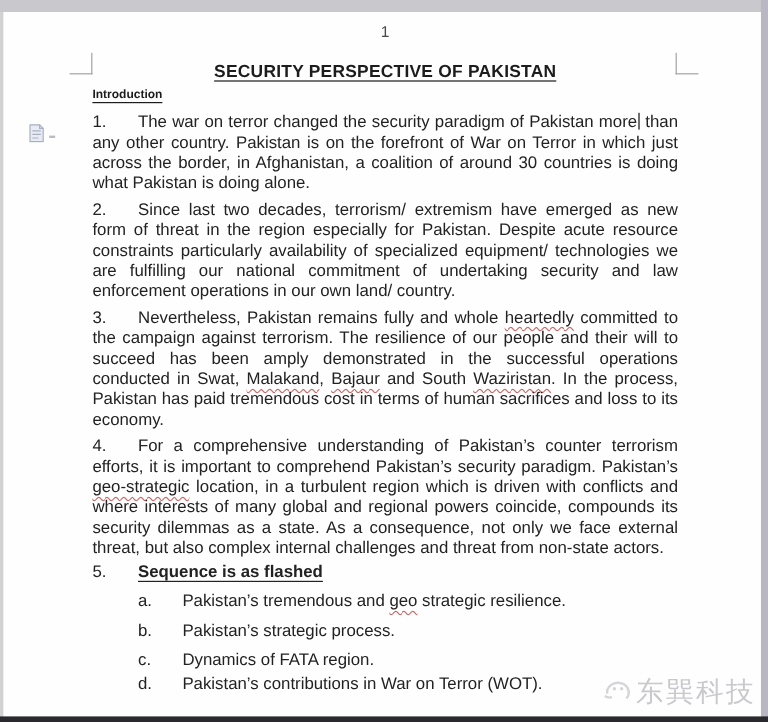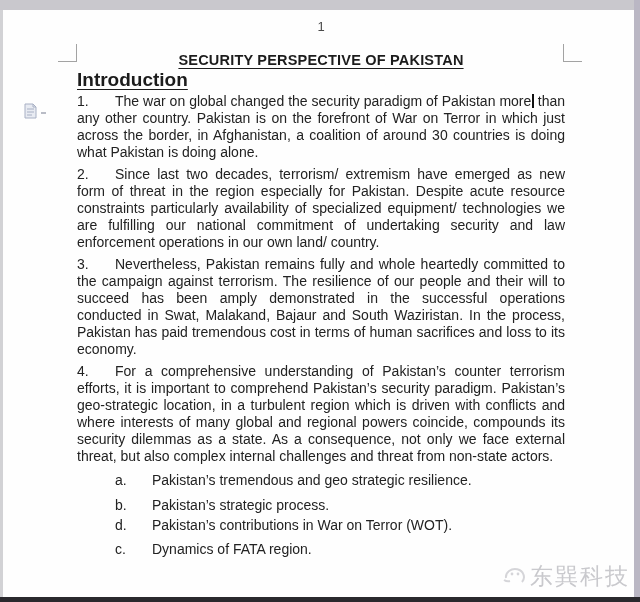--- a/index.html
+++ b/index.html
@@ -21,33 +21,33 @@
   .crop.tl { left:58px;  top:44px; border-right:1px solid #a3a3a3; border-bottom:1px solid #a3a3a3; }
   .crop.tr { left:563px; top:44px; border-left:1px solid #a3a3a3;  border-bottom:1px solid #a3a3a3; }
 
   
   .content { position:absolute; left:77px; top:19px; width:488px; color:#222; font-size:14px; line-height:17px; z-index:5; }
 
   .page-number { text-align:center; font-size:13px; line-height:15px; color:#4a4a4a; }
 
   .doc-title { margin-top:18px; text-align:center; font-size:14.5px; font-weight:bold;
                text-decoration:underline; text-underline-offset:3px; letter-spacing:0.2px; color:#1c1c1c; }
-  .section-heading { margin-top:2px; font-size:19px; font-weight:bold;
+  .section-heading { margin-top:2px; font-size:10px; font-weight:bold;
                      text-decoration:underline; text-underline-offset:3px; color:#1c1c1c; }
 
   .para { margin-top:5px; text-align:justify; }
   .pnum { display:inline-block; width:38px; }
   .heading-label { font-weight:bold; text-decoration:underline; text-underline-offset:3px; }
   .heading-para { margin-top:3px; }
 
   .list-item { margin-left:38px; }
   .li-a { margin-top:7px; } .li-b { margin-top:8px; } .li-c { margin-top:7px; } .li-d { margin-top:3px; }
   .lnum { display:inline-block; width:37px; }
 
-  .misspelled { text-decoration-style:wavy; text-decoration-color:#c96b6b;
+  .misspelled { text-decoration:underline; text-decoration-style:wavy; text-decoration-color:#c96b6b;
                 text-decoration-thickness:1px; text-underline-offset:3px; text-decoration-skip-ink:none; }
   .text-cursor { display:inline-block; width:1.5px; height:14px; background:#111; vertical-align:-2px; margin-left:1px; }
 
   
   .margin-marker { position:absolute; left:24px; top:103px; z-index:4; display:flex; align-items:center; gap:4px; }
   .margin-marker .dash { width:5px; height:2px; background:#b9bcc6; }
 
   
   .watermark { position:absolute; right:10px; bottom:10px; z-index:10; display:flex; align-items:center; gap:2px;
                color:#c9c9cd; font-size:23px; letter-spacing:2px; user-select:none; }
@@ -81,36 +81,37 @@
   </div>
 
   <div class="content">
 
     <div class="page-number">1</div>
 
     <div class="doc-title">SECURITY PERSPECTIVE OF PAKISTAN</div>
 
     <div class="section-heading">Introduction</div>
 
-    <div class="para"><span class="pnum">1.</span><span><span>The war on global changed the security paradigm of Pakistan more</span><span class="text-cursor"></span><span> than any other country. Pakistan is on the forefront of War on Terror in which just across the border, in Afghanistan, a coalition of around 30 countries is doing what Pakistan is doing alone.</span></span></div>
+    <div class="para"><span class="pnum">1.</span><span><span>The war on terror changed the security paradigm of Pakistan more</span><span class="text-cursor"></span><span> than any other country. Pakistan is on the forefront of War on Terror in which just across the border, in Afghanistan, a coalition of around 30 countries is doing what Pakistan is doing alone.</span></span></div>
 
     <div class="para"><span class="pnum">2.</span><span><span>Since last two decades, terrorism/ extremism have emerged as new form of threat in the region especially for Pakistan. Despite acute resource constraints particularly availability of specialized equipment/ technologies we are fulfilling our national commitment of undertaking security and law enforcement operations in our own land/ country.</span></span></div>
 
     <div class="para"><span class="pnum">3.</span><span><span>Nevertheless, Pakistan remains fully and whole </span><span class="misspelled">heartedly</span><span> committed to the campaign against terrorism. The resilience of our people and their will to succeed has been amply demonstrated in the successful operations conducted in Swat, </span><span class="misspelled">Malakand</span><span>, </span><span class="misspelled">Bajaur</span><span> and South </span><span class="misspelled">Waziristan</span><span>. In the process, Pakistan has paid tremendous cost in terms of human sacrifices and loss to its economy.</span></span></div>
 
     <div class="para"><span class="pnum">4.</span><span><span>For a comprehensive understanding of Pakistan’s counter terrorism efforts, it is important to comprehend Pakistan’s security paradigm. Pakistan’s </span><span class="misspelled">geo-strategic</span><span> location, in a turbulent region which is driven with conflicts and where interests of many global and regional powers coincide, compounds its security dilemmas as a state. As a consequence, not only we face external threat, but also complex internal challenges and threat from non-state actors.</span></span></div>
 
+    <div class="para heading-para"><span class="pnum">5.</span><span class="heading-label">Sequence is as flashed</span></div>
 
     <div class="list-item li-a"><span class="lnum">a.</span><span><span>Pakistan’s tremendous and </span><span class="misspelled">geo</span><span> strategic resilience.</span></span></div>
 
     <div class="list-item li-b"><span class="lnum">b.</span><span><span>Pakistan’s strategic process.</span></span></div>
 
+    <div class="list-item li-c"><span class="lnum">c.</span><span><span>Dynamics of FATA region.</span></span></div>
+
     <div class="list-item li-d"><span class="lnum">d.</span><span><span>Pakistan’s contributions in War on Terror (WOT).</span></span></div>
-
-    <div class="list-item li-c"><span class="lnum">c.</span><span><span>Dynamics of FATA region.</span></span></div>
 
   </div>
 
   <div class="watermark">
     <span>
       <svg width="26" height="24" viewBox="0 0 26 24">
         <path d="M4 16 a9 8 0 1 1 16 4" fill="none" stroke="#cfcfd3" stroke-width="2"></path>
         <circle cx="10" cy="12" r="1.4" fill="#cfcfd3"></circle>
         <circle cx="16" cy="12" r="1.4" fill="#cfcfd3"></circle>
         <path d="M2 18 q3 2 6 1" fill="none" stroke="#cfcfd3" stroke-width="2"></path>

